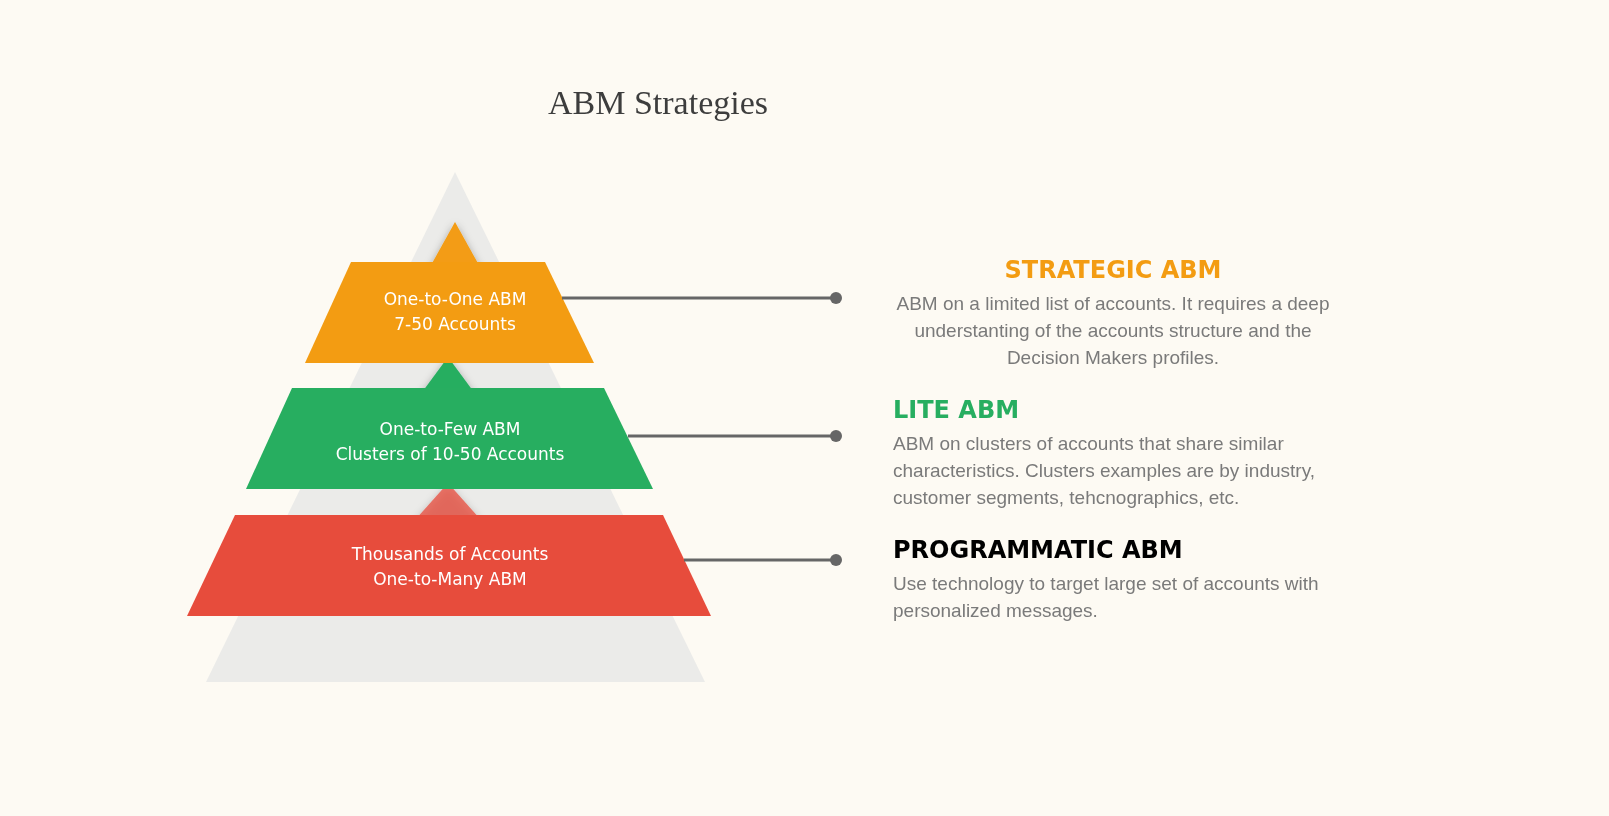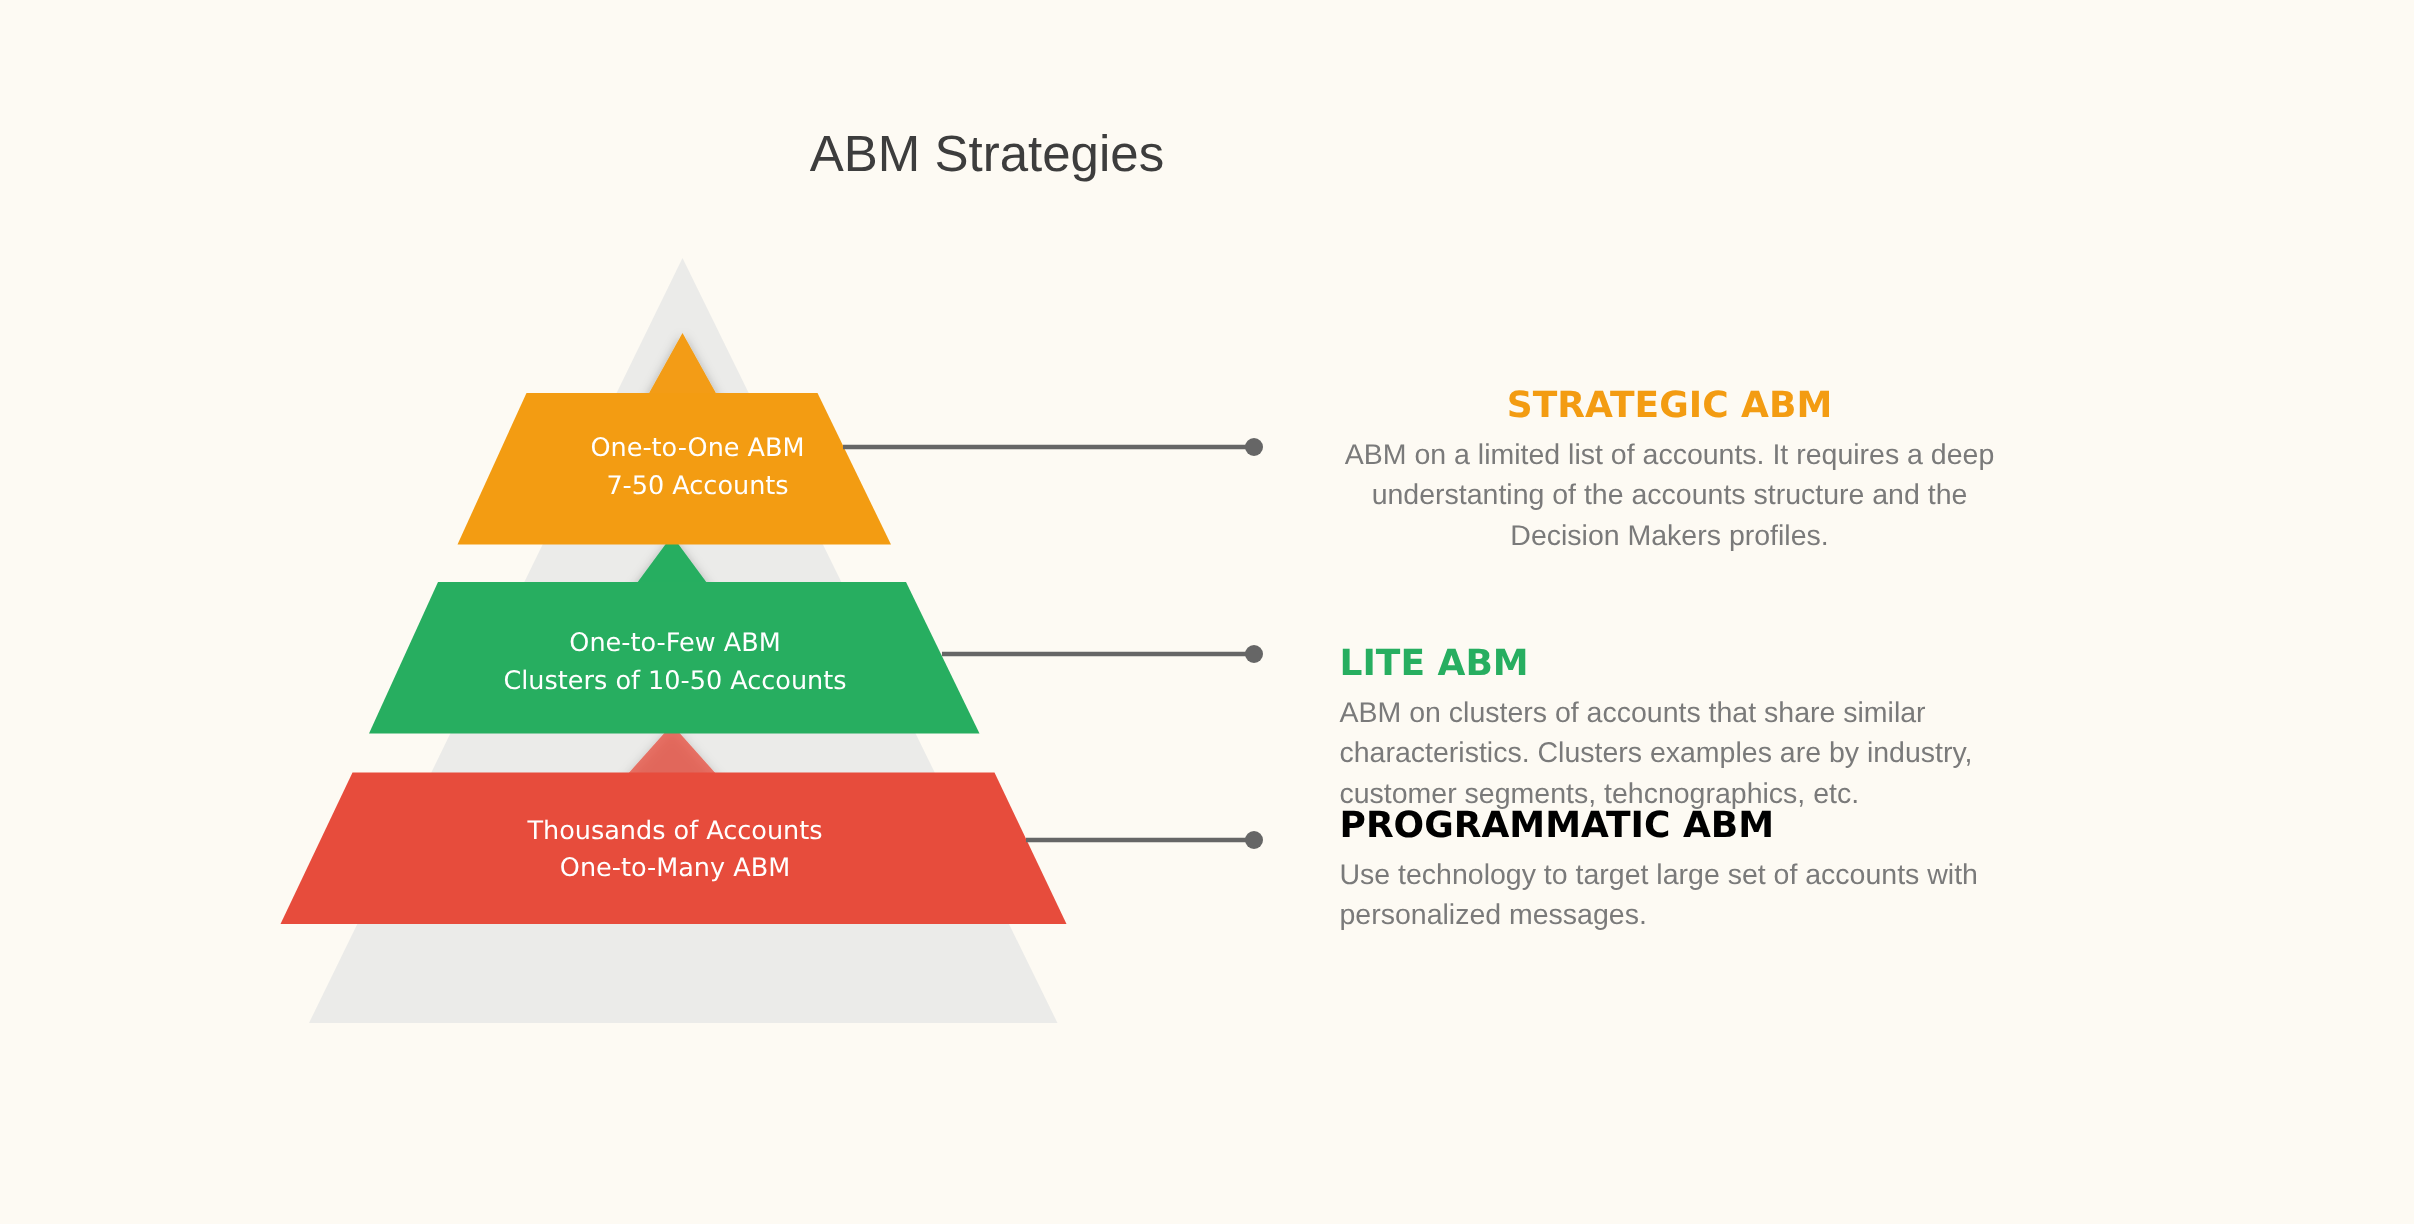--- a/index.html
+++ b/index.html
@@ -5,21 +5,21 @@
     html, body { margin: 0; padding: 0; }
     body {
       width: 1609px; height: 816px;
       background: #fdfaf3;
       font-family: "Liberation Sans", sans-serif;
       position: relative; overflow: hidden;
     }
     .title {
       position: absolute; left: 0; width: 1316px; top: 84px;
       text-align: center; font-size: 34px; color: #3d3d3d;
-      font-family: Liberation Sans, sans-serif; letter-spacing: 0px;
+      font-family: Liberation Serif, serif; letter-spacing: 0px;
     }
     svg.pyr { position: absolute; left: 0; top: 0; }
     .tier-text {
       position: absolute; color: #ffffff; text-align: center;
       font-family: "DejaVu Sans", sans-serif; font-size: 17px; line-height: 25px;
     }
     .desc-block { position: absolute; left: 893px; width: 440px; }
     .desc-title {
       font-family: "DejaVu Sans", sans-serif; font-weight: bold;
       font-size: 24px; margin: 0 0 6px 0; letter-spacing: 0px;
@@ -51,37 +51,37 @@
   <polygon class="c-programmatic" points="235,515 663,515 711,616 187,616" fill="#e74c3c"></polygon>
 
   <line x1="562" y1="298" x2="836" y2="298" stroke="#666" stroke-width="3"></line>
   <circle cx="836" cy="298" r="6" fill="#666"></circle>
   <line x1="628" y1="436" x2="836" y2="436" stroke="#666" stroke-width="3"></line>
   <circle cx="836" cy="436" r="6" fill="#666"></circle>
   <line x1="684" y1="560" x2="836" y2="560" stroke="#666" stroke-width="3"></line>
   <circle cx="836" cy="560" r="6" fill="#666"></circle>
 </svg>
 
-<div class="tier-text" style="left:340px; width:250px; top:287px;">
+<div class="tier-text" style="left:330px; width:250px; top:287px;">
   <div>One-to-One ABM</div>
   <div>7-50 Accounts</div>
 </div>
 <div class="tier-text" style="left:300px; width:300px; top:417px;">
   <div>One-to-Few ABM</div>
   <div>Clusters of 10-50 Accounts</div>
 </div>
 <div class="tier-text" style="left:300px; width:300px; top:542px;">
   <div>Thousands of Accounts</div>
   <div>One-to-Many ABM</div>
 </div>
 
 <div class="desc-block" style="top:256px;text-align:center;">
   <div class="desc-title" style="color:#f39c12;">STRATEGIC ABM</div>
   <div class="desc-text">ABM on a limited list of accounts. It requires a deep understanting of the accounts structure and the Decision Makers profiles.</div>
 </div>
-<div class="desc-block" style="top:396px;margin-top:32px;">
+<div class="desc-block" style="top:396px;">
   <div class="desc-title" style="color:#27ae60;">LITE ABM</div>
   <div class="desc-text">ABM on clusters of accounts that share similar characteristics. Clusters examples are by industry, customer segments, tehcnographics, etc.</div>
 </div>
 <div class="desc-block" style="top:536px;">
   <div class="desc-title" style="color:#000000;">PROGRAMMATIC ABM</div>
   <div class="desc-text">Use technology to target large set of accounts with personalized messages.</div>
 </div>
 
 </body></html>

